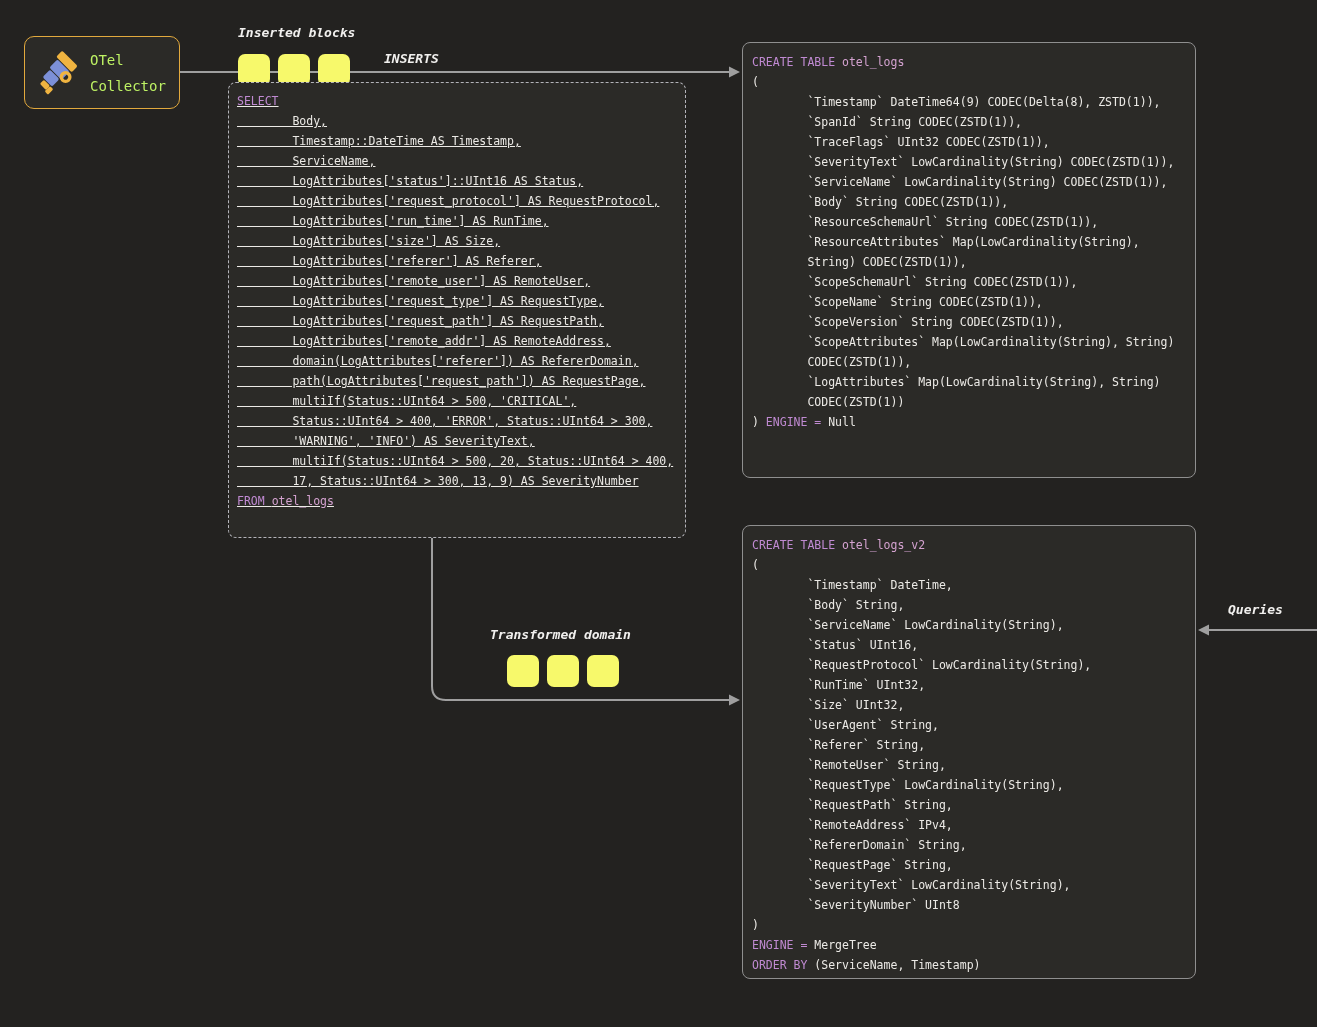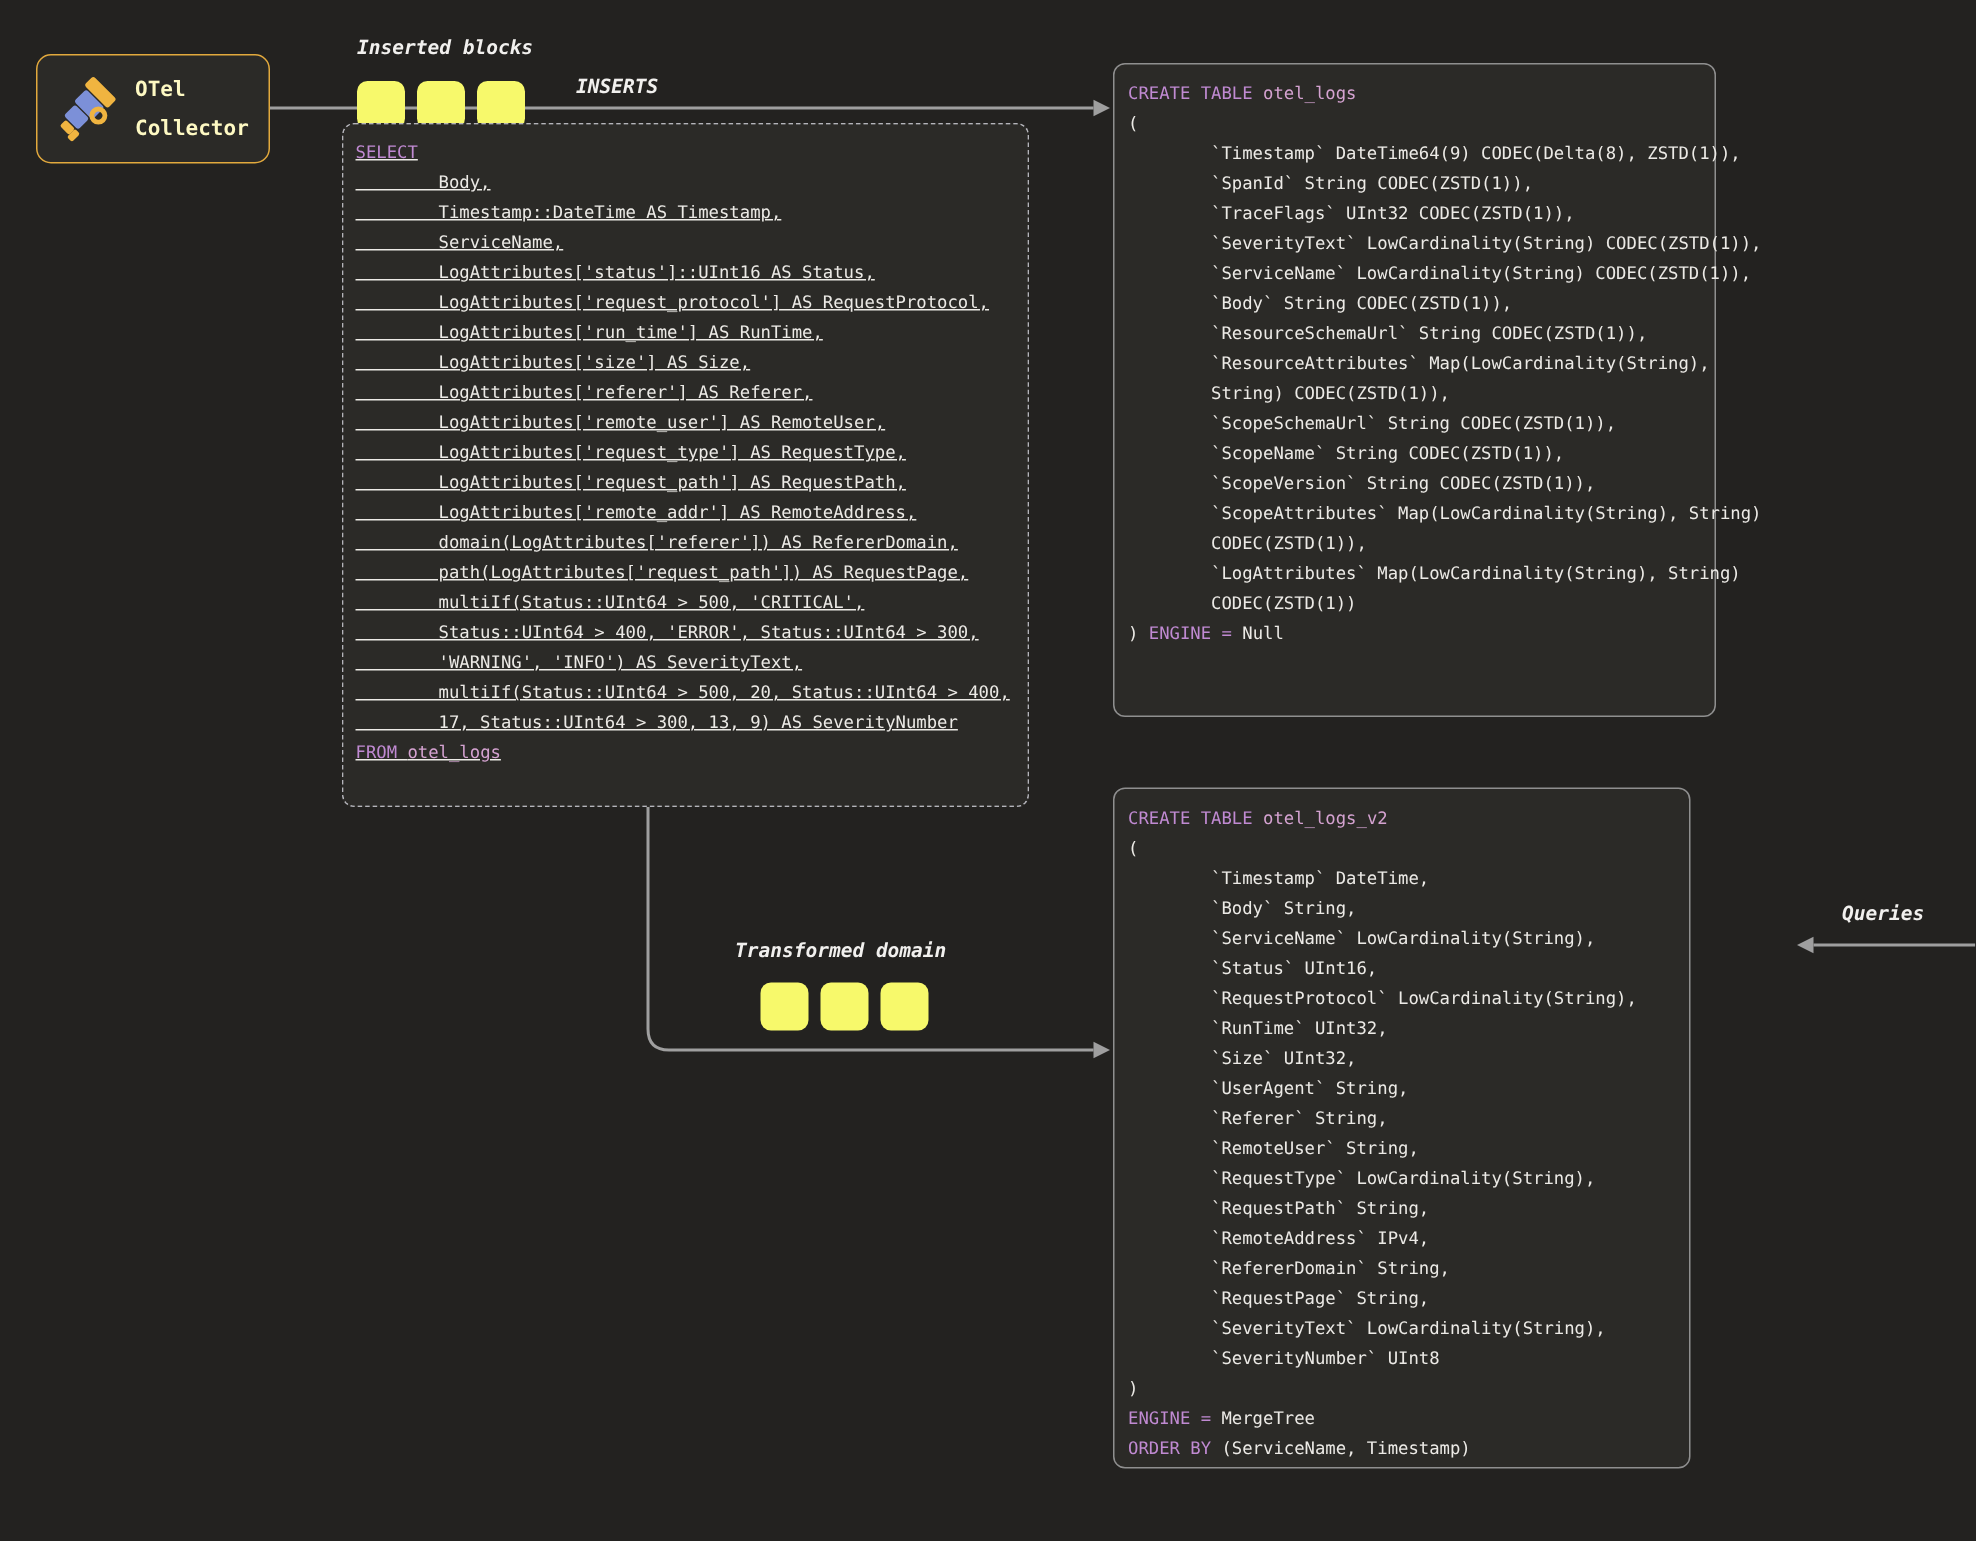--- a/index.html
+++ b/index.html
@@ -6,37 +6,37 @@
     --bg:#232220; --panel:#2b2a27; --tx:#eceae6; --kw:#c08ad2; --nm:#d4a2d0;
     --yb:#f7f96b; --ln:#9f9f9f; --accent:#e2a93d; --ib:#7c90d8; --iy:#f0b440;
   }
   html,body{margin:0;padding:0;background:var(--bg);}
   .canvas{position:relative;width:1317px;height:1027px;background:var(--bg);
           font-family:"DejaVu Sans Mono","Liberation Mono",monospace;overflow:hidden;}
   .overlay{position:absolute;left:0;top:0;width:1317px;height:1027px;pointer-events:none;}
   .collector{position:absolute;left:24px;top:36px;width:156px;height:73px;box-sizing:border-box;
              background:var(--panel);border:1.5px solid var(--accent);border-radius:10px;
              display:flex;align-items:center;gap:9px;padding:0 10px;}
-  .ctext{color:#fef9c3;font-size:14px;font-weight:bold;line-height:26px;}
+  .ctext{color:#bef264;font-size:14px;font-weight:normal;line-height:26px;}
   .lbl{position:absolute;color:#f1f0ee;font-size:13px;font-weight:bold;white-space:pre;font-style:italic;}
   #lbl-inserted{left:238px;top:25px;}
   #lbl-inserts{left:384px;top:51px;}
   #lbl-transformed{left:490px;top:627px;}
   #lbl-queries{left:1228px;top:602px;}
   .blocks{position:absolute;display:flex;gap:8px;}
   #blocks-inserted{left:238px;top:54px;}
   #blocks-transformed{left:507px;top:655px;}
   .block{width:32px;height:32px;border-radius:7px;background:var(--yb);display:inline-block;}
   .code{position:absolute;box-sizing:border-box;background:var(--panel);border-radius:8px;
         padding:8px 0 0 8px;font-size:11.5px;color:var(--tx);}
   .code .cl{white-space:pre;height:20px;line-height:20px;}
   .c-k{color:var(--kw);} .c-n{color:var(--nm);} .c-w{color:var(--tx);}
   #select-block{left:228px;top:82px;width:458px;height:456px;border:1px dashed #b4b4ba;text-decoration:underline;}
-  #otel-logs-block{left:742px;top:42px;width:402px;height:436px;border:1px solid #8f8f8f;padding:9px 0 0 9px;}
-  #otel-logs-v2-block{left:742px;top:525px;width:385px;height:454px;border:1px solid #8f8f8f;padding:9px 12px 0 9px;}
+  #otel-logs-block{left:742px;top:42px;width:454px;height:436px;border:1px solid #8f8f8f;padding:9px 0 0 9px;}
+  #otel-logs-v2-block{left:742px;top:525px;width:454px;height:454px;border:1px solid #8f8f8f;padding:9px 12px 0 9px;}
 </style>
 </head>
 <body>
 
 <div class="canvas">
 
   <svg class="overlay" viewBox="0 0 1317 1027" xmlns="http://www.w3.org/2000/svg">
     <g stroke="var(--ln)" stroke-width="2" fill="none">
       <path d="M 180 72 L 729 72"></path>
       <path d="M 432 537 L 432 686 Q 432 700 446 700 L 729 700"></path>

